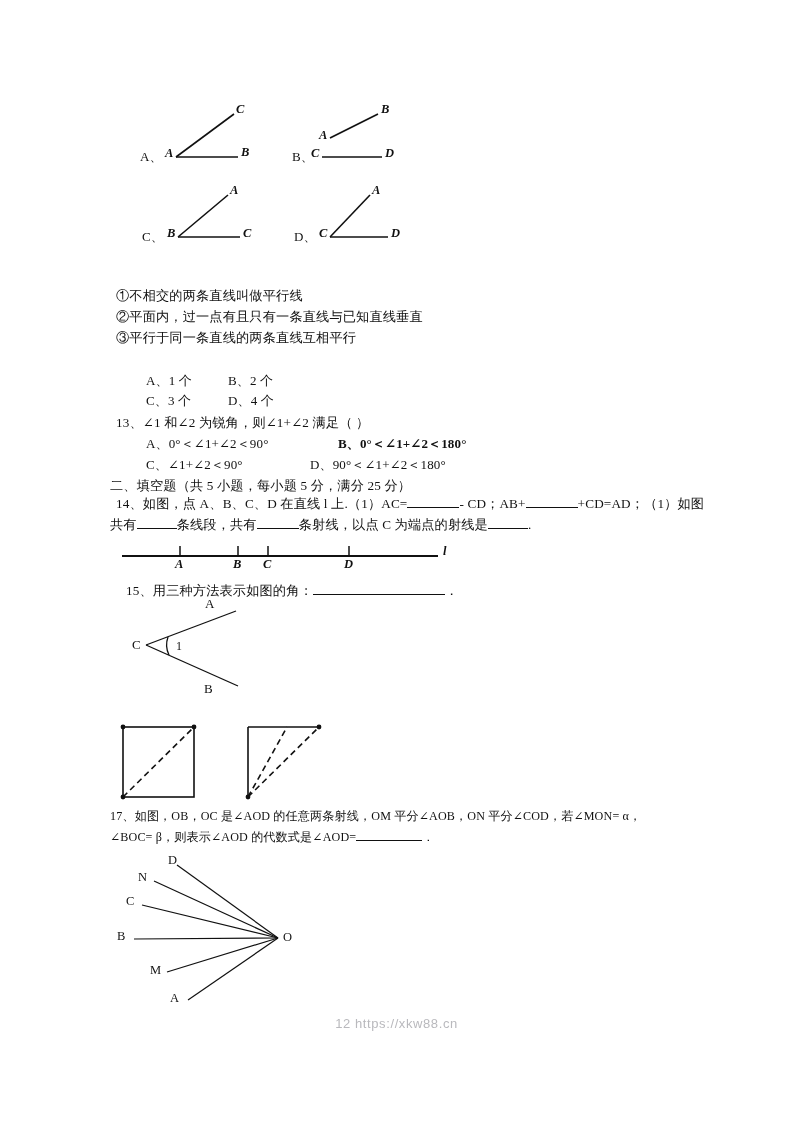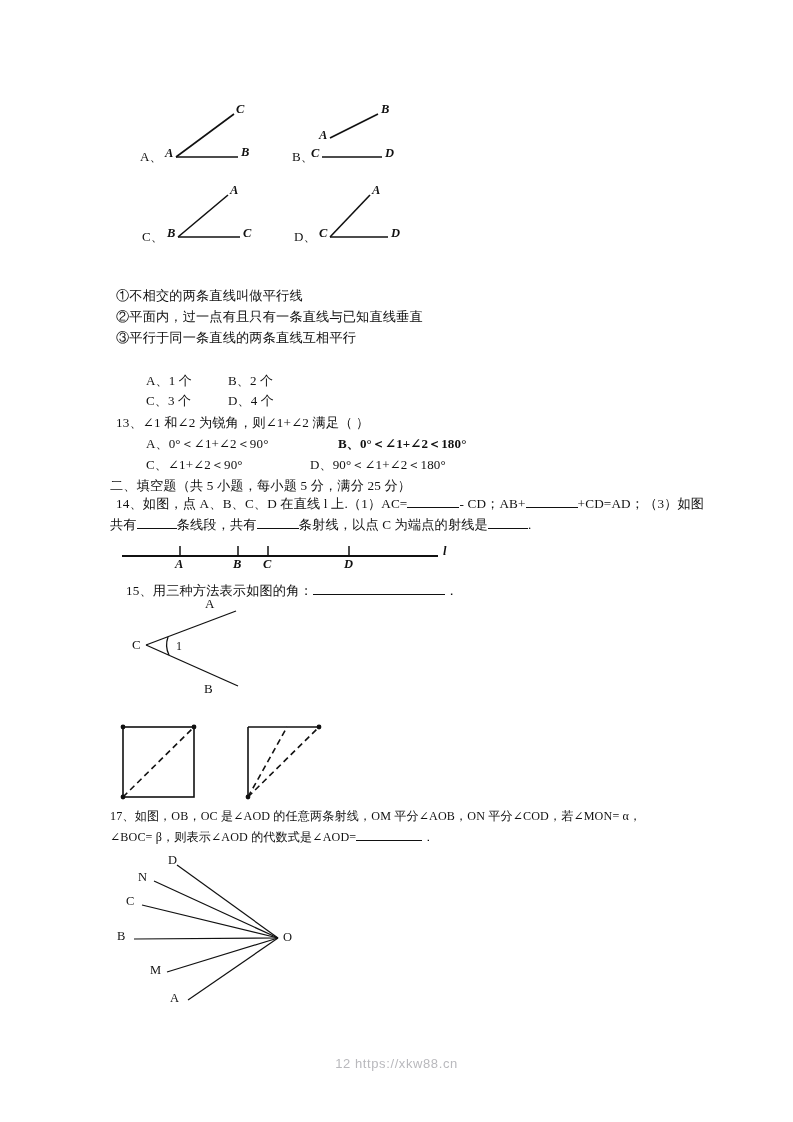--- a/index.html
+++ b/index.html
@@ -134,21 +134,21 @@
 
   <div class="txt" style="left:116px; top:413px;">13、∠1 和∠2 为锐角，则∠1+∠2 满足（      ）</div>
   <div class="txt indent-opt" style="left:146px; top:434px;">A、0°＜∠1+∠2＜90°</div>
   <div class="txt indent-opt" style="left:338px; top:434px;font-weight:bold;">B、0°＜∠1+∠2＜180°</div>
   <div class="txt indent-opt" style="left:146px; top:455px;">C、∠1+∠2＜90°</div>
   <div class="txt indent-opt" style="left:310px; top:455px;">D、90°＜∠1+∠2＜180°</div>
 
   <div class="txt" style="left:110px; top:476px;">二、填空题（共 5 小题，每小题 5 分，满分 25 分）</div>
 
   <div class="txt" style="left:116px; top:494px;">
-    <span>14、如图，点 A、B、C、D 在直线 l 上.（1）AC=</span><span class="blank-line" style="width:52px;"></span><span>- CD；AB+</span><span class="blank-line" style="width:52px;"></span><span>+CD=AD；（3）如图</span>
+    <span>14、如图，点 A、B、C、D 在直线 l 上.（1）AC=</span><span class="blank-line" style="width:52px;"></span><span>- CD；AB+</span><span class="blank-line" style="width:52px;"></span><span>+CD=AD；（1）如图</span>
   </div>
   <div class="txt" style="left:110px; top:515px;">
     <span>共有</span><span class="blank-line" style="width:40px;"></span><span>条线段，共有</span><span class="blank-line" style="width:42px;"></span><span>条射线，以点 C 为端点的射线是</span><span class="blank-line" style="width:40px;"></span><span>.</span>
   </div>
 
   <div class="diagram" style="left:110px; top:538px; width:350px; height:36px;">
     <svg width="350" height="36" viewBox="0 0 350 36">
       <line x1="12" y1="18" x2="328" y2="18" stroke="#111" stroke-width="2.1"></line>
       <line x1="70" y1="8" x2="70" y2="18" stroke="#111" stroke-width="1.5"></line>
       <line x1="128" y1="8" x2="128" y2="18" stroke="#111" stroke-width="1.5"></line>
@@ -217,15 +217,15 @@
     </svg>
     <span class="lbl lbl-up" style="left:171px; top:75px; font-size:12.5px;">O</span>
     <span class="lbl lbl-up" style="left:56px; top:-2px; font-size:12.5px;">D</span>
     <span class="lbl lbl-up" style="left:26px; top:15px; font-size:12.5px;">N</span>
     <span class="lbl lbl-up" style="left:14px; top:39px; font-size:12.5px;">C</span>
     <span class="lbl lbl-up" style="left:5px; top:74px; font-size:12.5px;">B</span>
     <span class="lbl lbl-up" style="left:38px; top:108px; font-size:12.5px;">M</span>
     <span class="lbl lbl-up" style="left:58px; top:136px; font-size:12.5px;">A</span>
   </div>
 
-  <div class="footer" style="top:1056px;">12 https://xkw88.cn</div>
+  <div class="footer" style="top:1016px;">12 https://xkw88.cn</div>
 
 </div>
 
 </body></html>

